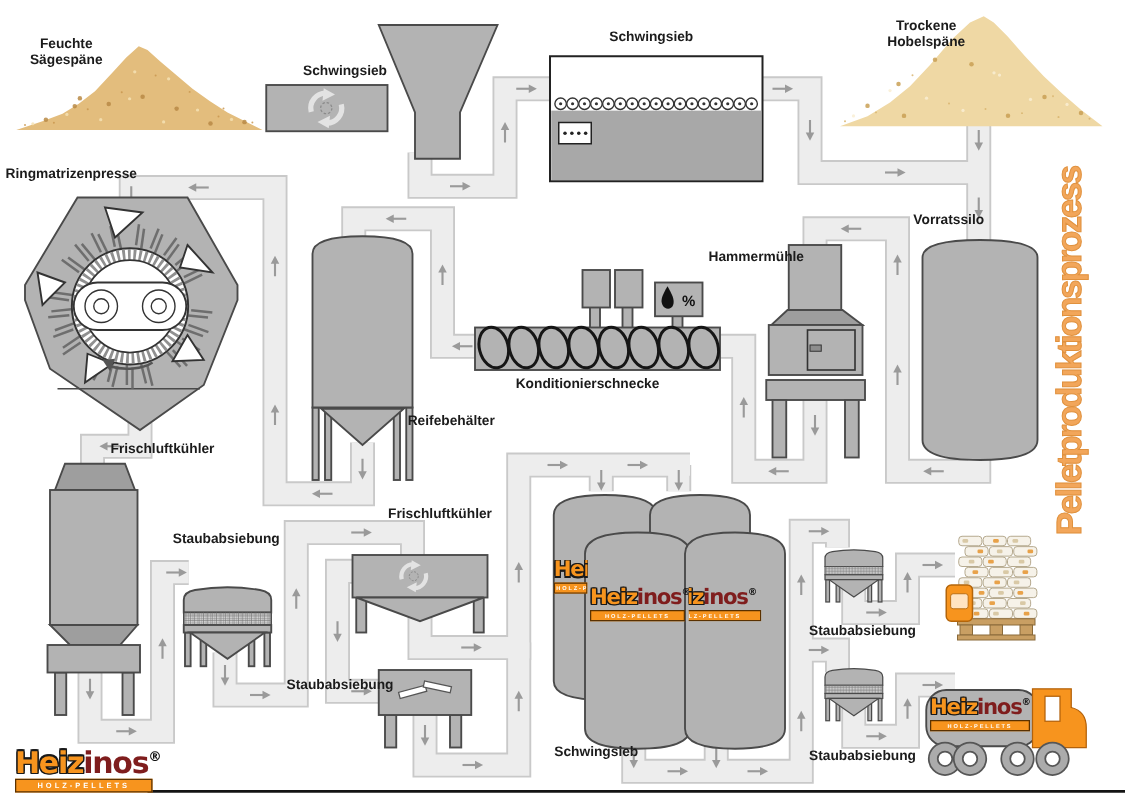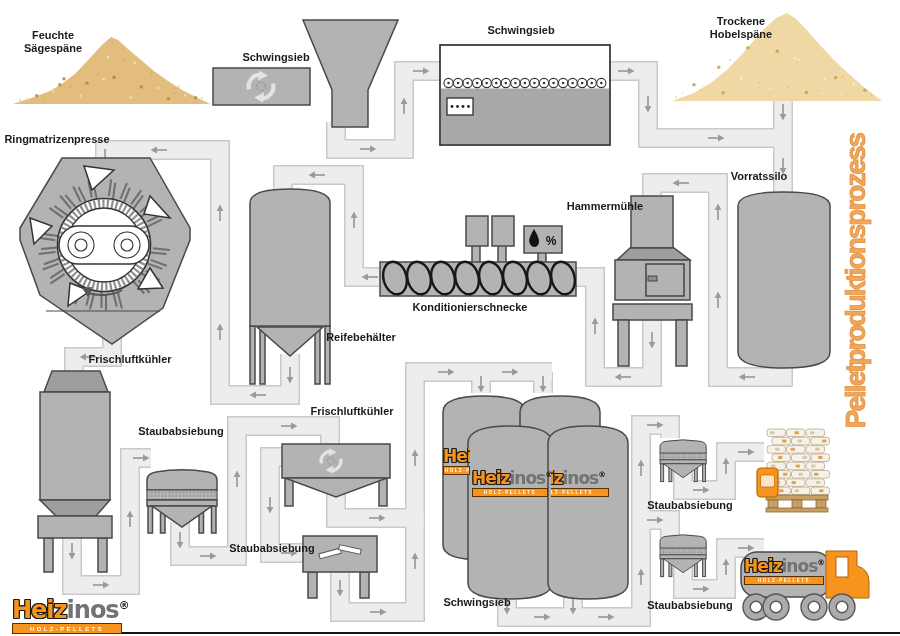--- a/index.html
+++ b/index.html
@@ -34,21 +34,21 @@
   .title-v{position:absolute;left:687px;top:254px;width:360px;height:54px;
        transform:rotate(-90deg);text-align:center;line-height:54px;
        font:bold 28px "Liberation Sans",sans-serif;letter-spacing:-2px;
        color:var(--title-fill);-webkit-text-stroke:0.8px var(--title-stroke);}
   .heizinos{position:absolute;text-align:center;line-height:1;}
   .hz-word{font-family:"DejaVu Sans",sans-serif;font-weight:bold;letter-spacing:-1px;
        line-height:1;white-space:nowrap;}
   .hz-orange{color:var(--accent-orange);
        text-shadow:-1px 0 #1a1a1a,1px 0 #1a1a1a,0 -1px #1a1a1a,0 1px #1a1a1a,
                    -1px -1px #1a1a1a,1px 1px #1a1a1a,1px -1px #1a1a1a,-1px 1px #1a1a1a;}
-  .hz-black{color:#737373;}
+  .hz-black{color:#7f1d1d;}
   .hz-reg{font-size:45%;vertical-align:super;color:#111;}
   .hz-tag{background:var(--accent-orange);color:#fff;border:1px solid #5a3100;
        font:bold 6px "Liberation Sans",sans-serif;letter-spacing:2.4px;
        padding:1.5px 1px 1px;margin-top:1px;white-space:nowrap;overflow:hidden;}
   .hz-lg .hz-word{font-size:24px;}
   .hz-sm .hz-word{font-size:17px;}
   .hz-sm .hz-tag{font-size:4.5px;letter-spacing:1.5px;padding:1px 1px 0.5px;}
   .clip{overflow:hidden;}
 </style>
 </head>

